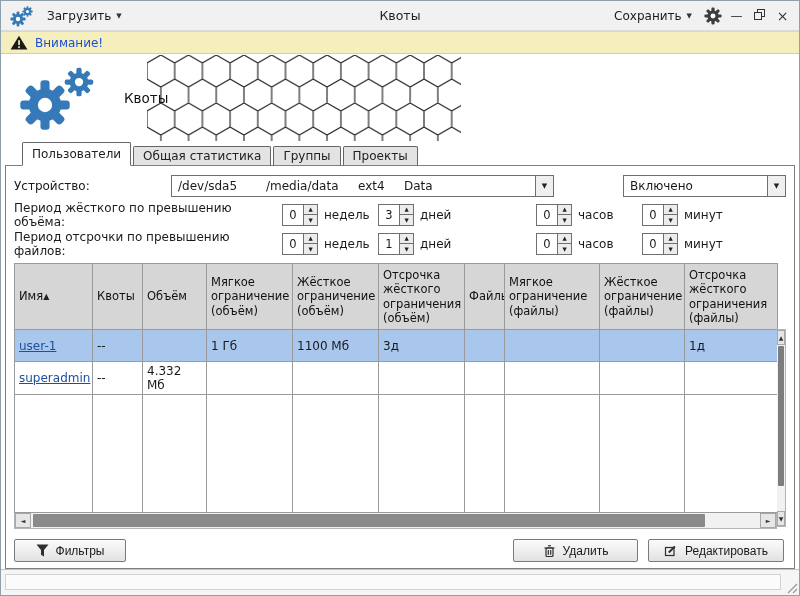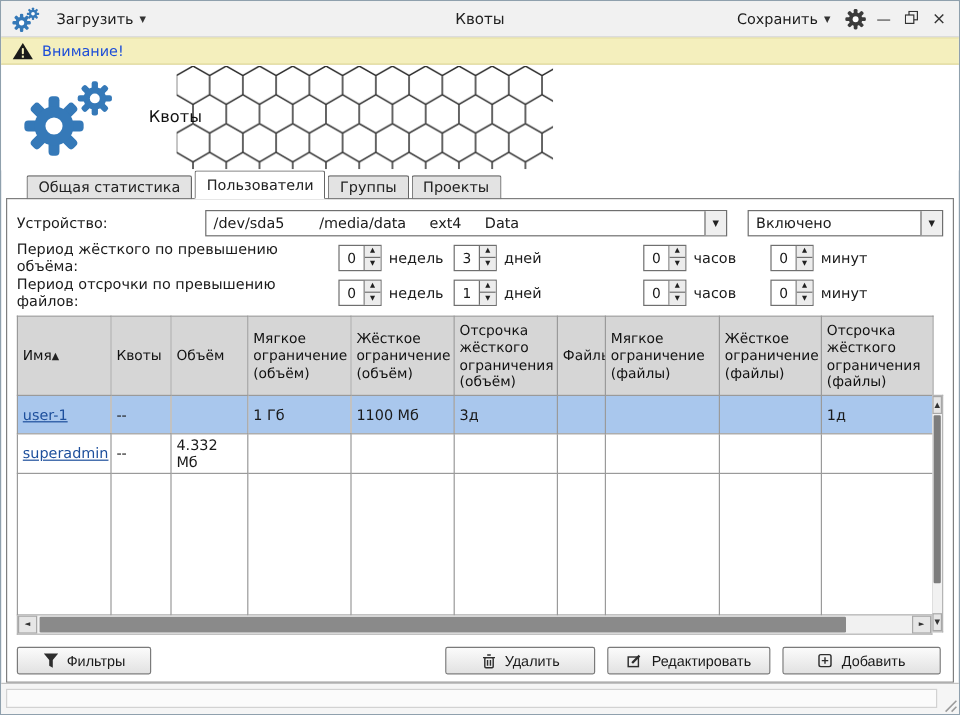--- a/index.html
+++ b/index.html
@@ -31,21 +31,21 @@
   .tabs { display:flex; align-items:flex-end; height:24px; padding-left:21px; margin-bottom:-1px; position:relative; z-index:3; flex:0 0 auto; }
   .tab { border:1px solid #666; border-bottom:1px solid #7f7f7f; background:#e3e3e3; height:20px; line-height:18px; padding:0 9px; margin-right:2px; border-radius:2px 2px 0 0; font-size:12px; color:#222; cursor:default; }
   .tab.active { background:#fff; height:24px; line-height:22px; border-bottom:1px solid #fff; }
 
   
   .panel { margin:0 4px; border:1px solid #7f7f7f; background:#fff; flex:1 1 auto; display:flex; flex-direction:column; padding:6px 8px 6px 8px; min-height:0; }
 
   .device-row { display:flex; align-items:center; height:28px; flex:0 0 auto; }
   .device-label { width:157px; }
   .combo { height:22px; border:1px solid #6f6f6f; background:#fff; display:flex; align-items:center; padding-left:6px; position:relative; }
-  .combo-device { width:435px; gap:0;justify-content:flex-end; }
+  .combo-device { width:383px; gap:0;justify-content:flex-end; }
   .combo-device .part0 { width:88px; }
   .combo-device .part1 { width:92px; }
   .combo-device .part2 { width:46px; }
   .combo-status { margin-left:auto; width:163px; }
   .combo-arrow { margin-left:auto; width:18px; align-self:stretch; border-left:1px solid #6f6f6f; background:#efefef; display:flex; align-items:center; justify-content:center; font-size:7px; color:#222; }
 
   .grace-row { display:flex; align-items:center; height:29px; gap:6px; flex:0 0 auto; }
   .grace-label { width:262px; }
   .unit-0 { width:48px; } .unit-1 { width:110px; } .unit-2 { width:58px; } .unit-3 { width:40px; }
   .spin { display:flex; height:22px; border:1px solid #6f6f6f; background:#fff; }
@@ -160,22 +160,22 @@
         <pattern id="hexp" width="27.7" height="48" patternUnits="userSpaceOnUse">
           <path d="M13.85 0 L27.7 8 L27.7 24 L13.85 32 L0 24 L0 8 Z M13.85 32 L13.85 48" fill="none" stroke="#2b2b2b" stroke-width="1.2"></path>
         </pattern>
       </defs>
       <rect width="314" height="86" fill="#ffffff"></rect>
       <rect width="314" height="86" fill="url(#hexp)"></rect>
     </svg>
   </div>
 
   <div class="tabs">
+    <div class="tab active">Пользователи</div>
     <div class="tab">Общая статистика</div>
-    <div class="tab active">Пользователи</div>
     <div class="tab">Группы</div>
     <div class="tab">Проекты</div>
   </div>
 
   <div class="panel">
 
     <div class="device-row">
       <span class="device-label">Устройство:</span>
       <div class="combo combo-device">
         <span class="part0">/dev/sda5</span>
@@ -370,28 +370,20 @@
           </svg>
           <span>Удалить</span>
         </button>
         <button class="btn btn-edit">
           <svg width="14" height="13">
             <rect x="1.5" y="3.5" width="8.5" height="8" fill="none" stroke="#2e2e2e" stroke-width="1.2"></rect>
             <path d="M5.5 9.2 L11.6 3.1 L10.2 1.7 L4.1 7.8 Z" fill="#2e2e2e"></path>
           </svg>
           <span>Редактировать</span>
         </button>
-        <button class="btn btn-add">
-          <svg width="13" height="13">
-            <rect x="1.5" y="1.5" width="10" height="10" rx="1.5" fill="none" stroke="#2e2e2e" stroke-width="1.2"></rect>
-            <line x1="6.5" y1="3.8" x2="6.5" y2="9.2" stroke="#2e2e2e" stroke-width="1.2"></line>
-            <line x1="3.8" y1="6.5" x2="9.2" y2="6.5" stroke="#2e2e2e" stroke-width="1.2"></line>
-          </svg>
-          <span>Добавить</span>
-        </button>
       </div>
     </div>
   </div>
 
   <div class="statusbar">
     <div class="status-field"></div>
     <svg class="grip" width="13" height="13">
       <line x1="12" y1="3" x2="3" y2="12" stroke="#9a9a9a" stroke-width="1.3"></line>
       <line x1="12" y1="8" x2="8" y2="12" stroke="#9a9a9a" stroke-width="1.3"></line>
     </svg>

